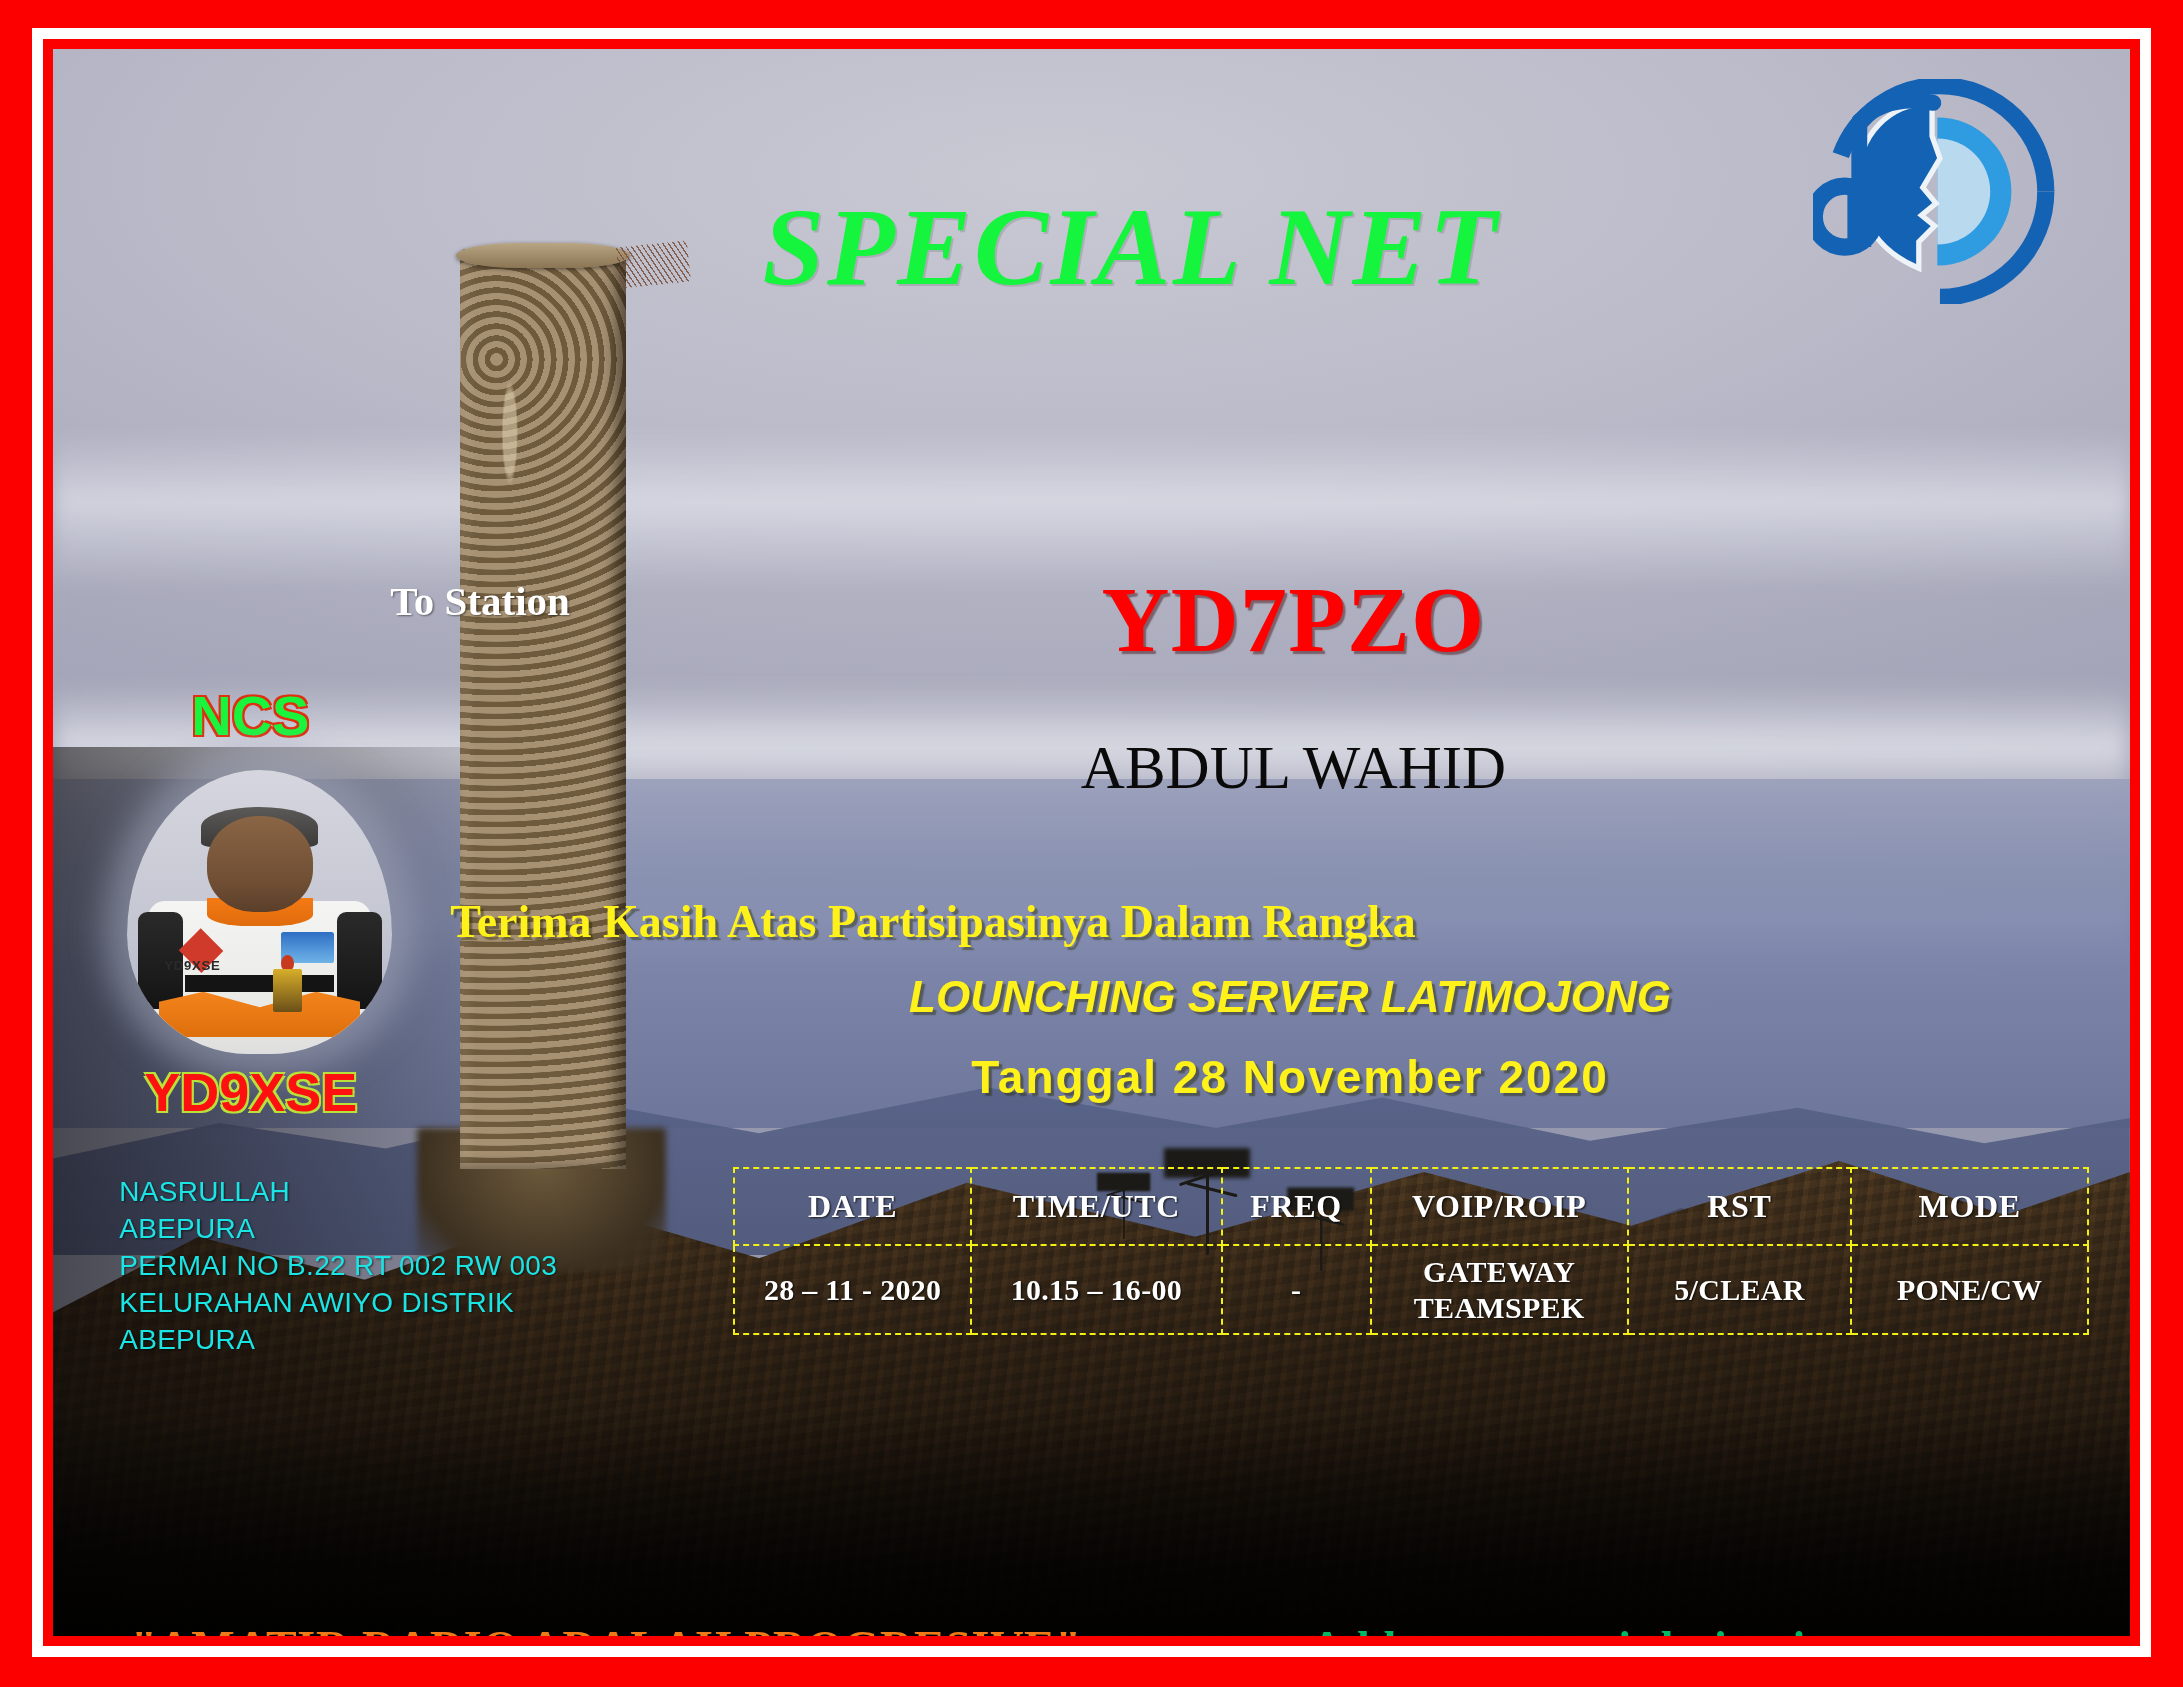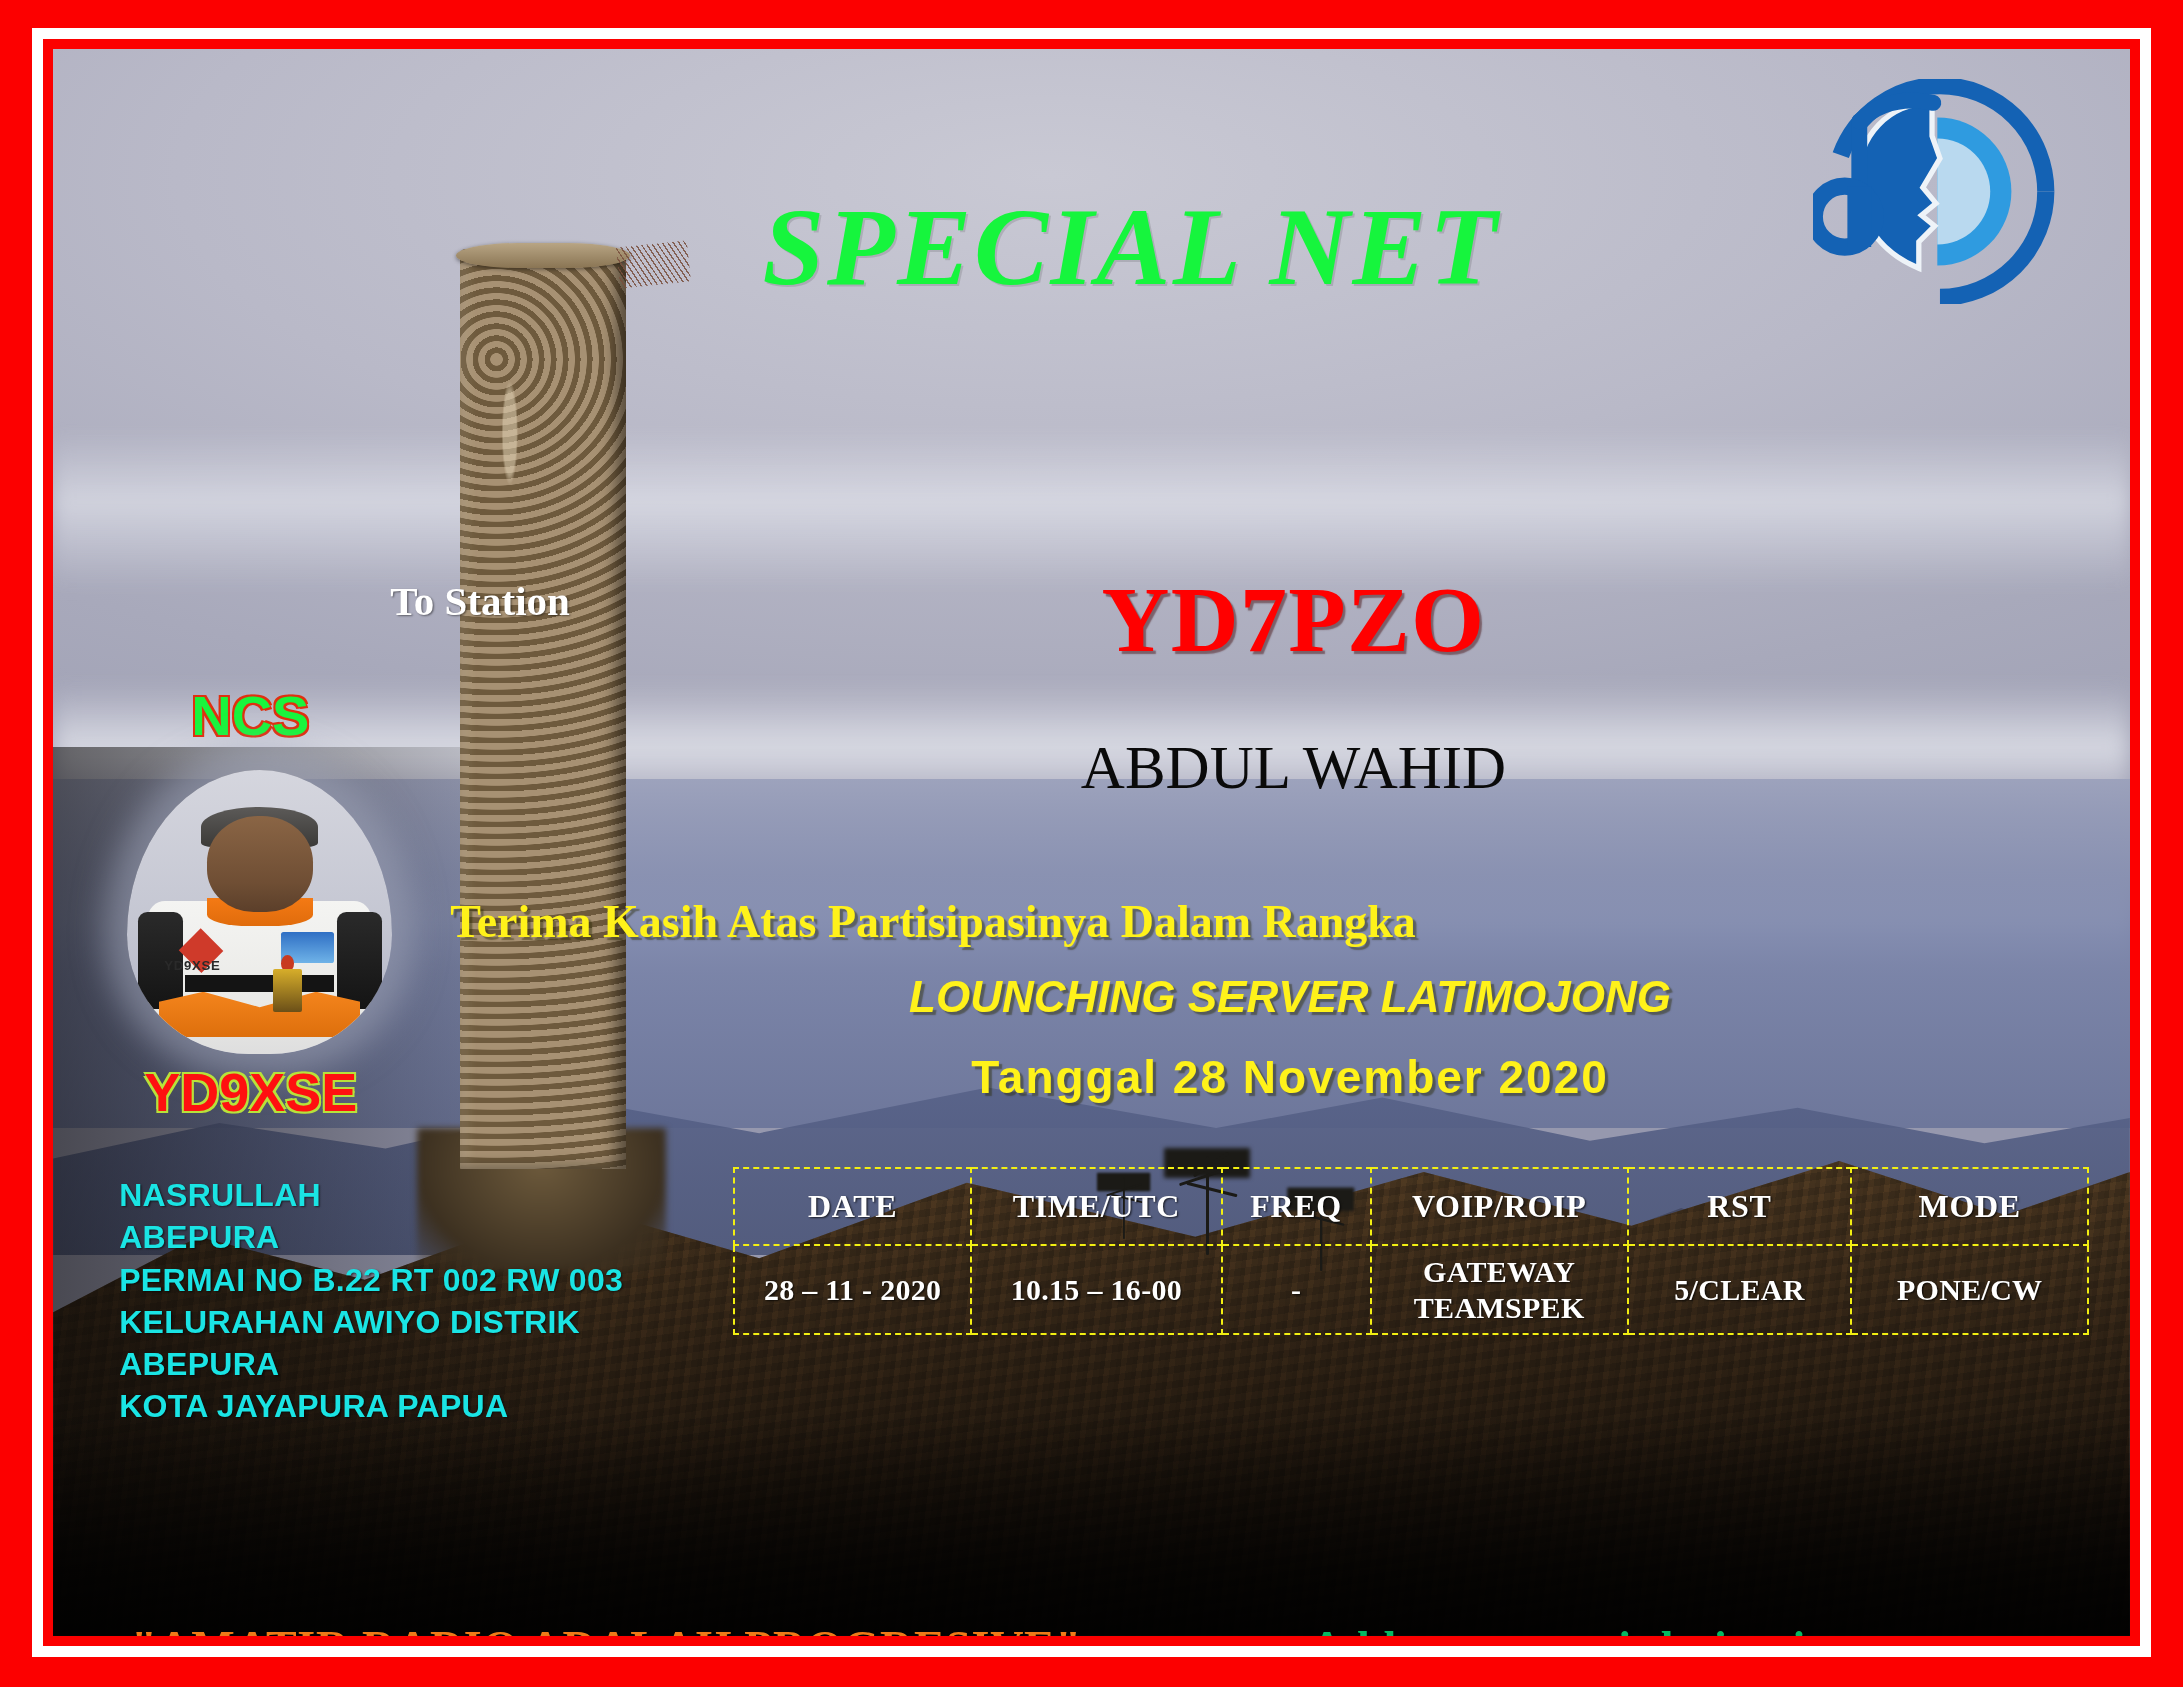--- a/index.html
+++ b/index.html
@@ -138,21 +138,21 @@
         background:linear-gradient(180deg,#d7ae2a 0%,#6b4f18 100%);}
   .ph-idclip{position:absolute;right:37%;top:65%;width:5%;height:6%;border-radius:50%;background:#c83a20;}
   .ph-tag{position:absolute;left:14%;top:66%;font-family:"Liberation Sans",sans-serif;
         font-size:13.2px;font-weight:bold;color:#2a2a2a;letter-spacing:0.7px;}
   .callsign2{position:absolute;left:91px;top:1016px;font-family:"Liberation Sans",sans-serif;
        font-weight:bold;font-size:54px;color:#ff1010;line-height:1;
        text-shadow:-2px -2px 0 #b8e23a, 2px -2px 0 #b8e23a, -2px 2px 0 #b8e23a, 2px 2px 0 #b8e23a;}
 
   
   .addr{position:absolute;left:66px;top:1125px;font-family:"Liberation Sans",sans-serif;
-        font-weight:bold;font-size:32px;color:#1ae4e4;line-height:1.32;letter-spacing:0.3px;
+        font-weight:normal;font-size:28px;color:#1ae4e4;line-height:1.32;letter-spacing:0.3px;
         text-shadow:1.3px 1.3px 2px rgba(0,0,0,.55);}
 
   
   .qtable{position:absolute;left:680px;top:1118px;width:1356px;border-collapse:collapse;
         table-layout:fixed;}
   .qtable td{border:2px dashed #f2ef12;color:#ffffff;text-align:center;vertical-align:middle;
         font-weight:bold;text-shadow:1.3px 1.3px 2px rgba(0,0,0,.7);}
   .qtable tr.hrow td{height:73px;font-size:32px;letter-spacing:0.7px;}
   .qtable tr.drow td{height:85px;font-size:30px;letter-spacing:0.3px;line-height:1.18;}
 
@@ -260,21 +260,20 @@
           </div>
 
           <div class="callsign2">YD9XSE</div>
 
           <div class="addr">
             <div>NASRULLAH</div>
             <div>ABEPURA</div>
             <div>PERMAI NO B.22 RT 002 RW 003</div>
             <div>KELURAHAN AWIYO DISTRIK</div>
             <div>ABEPURA</div>
-            <div>KOTA JAYAPURA PAPUA</div>
           </div>
 
           <table class="qtable">
             <colgroup>
               <col style="width:17.5%">
                 <col style="width:18.5%">
                 <col style="width:11%">
               <col style="width:19%">
                 <col style="width:16.5%">
                 <col style="width:17.5%">

